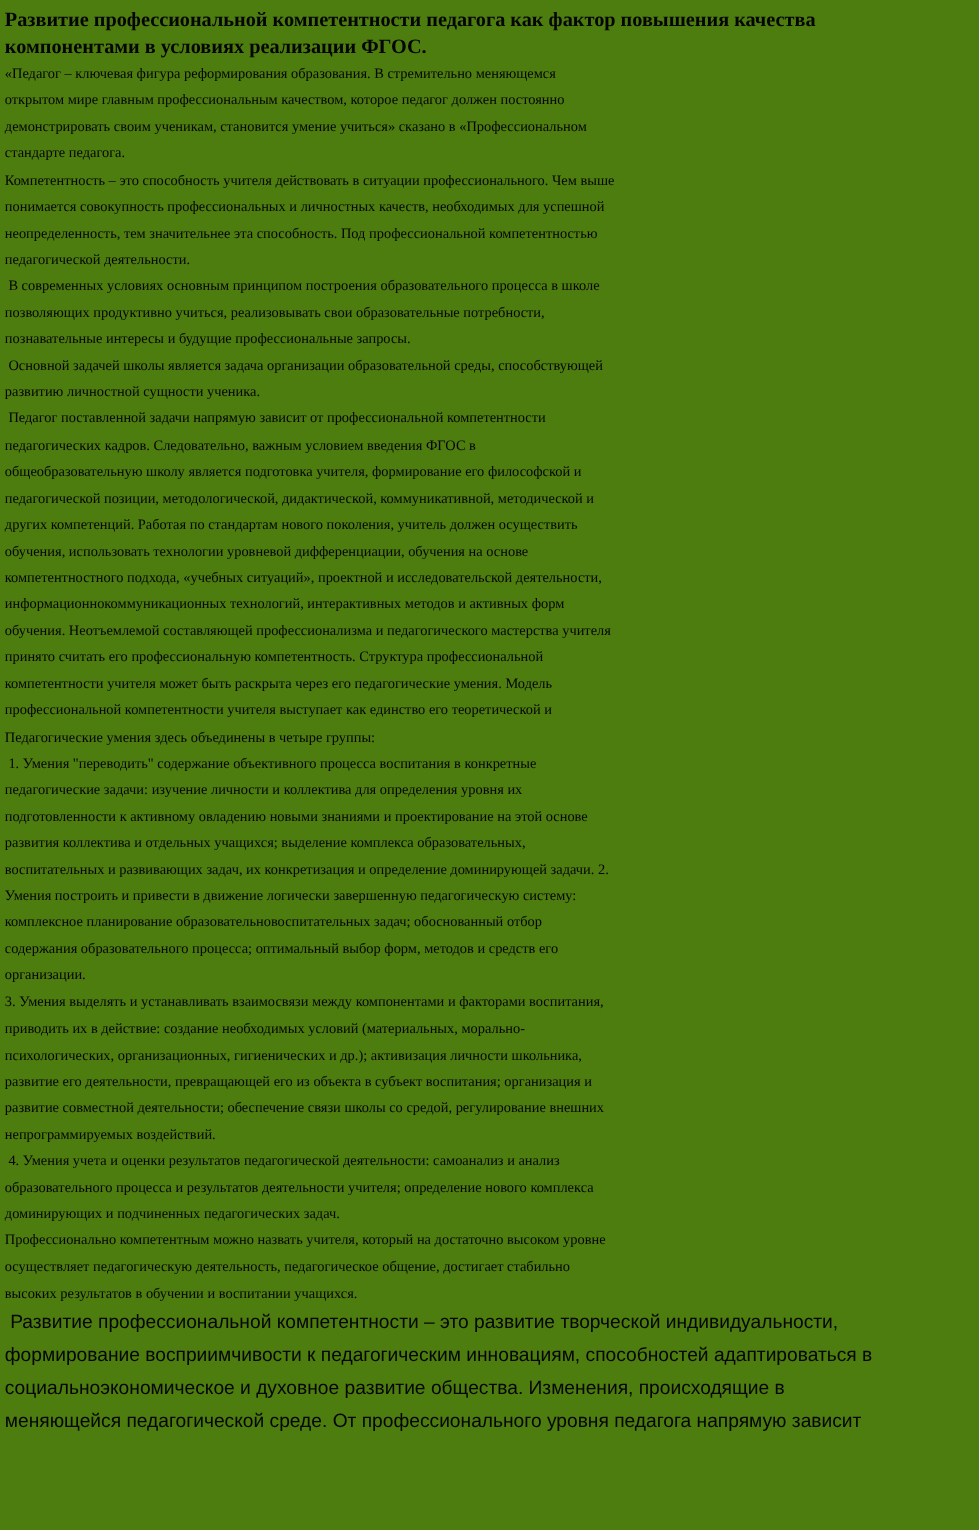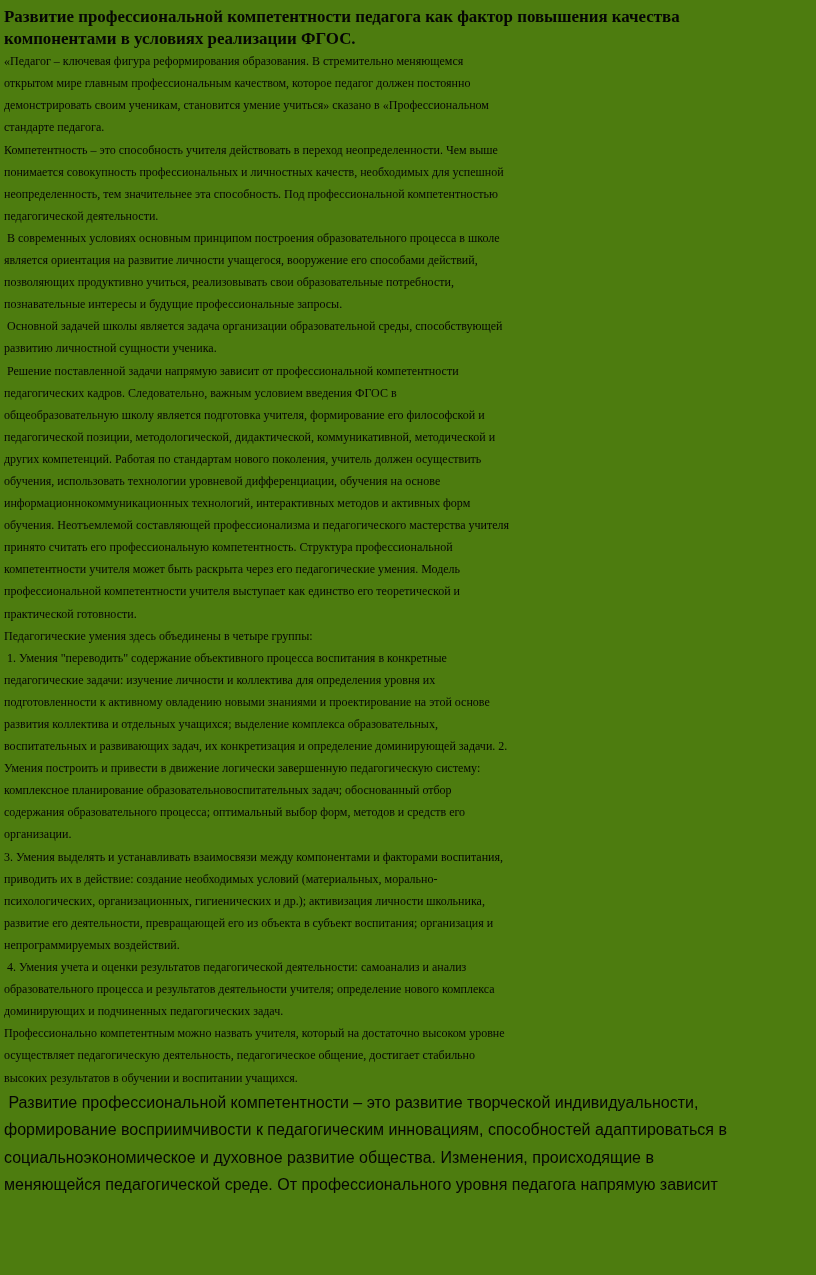--- a/index.html
+++ b/index.html
@@ -58,68 +58,68 @@
       <div class="line heading">Развитие профессиональной компетентности педагога как фактор повышения качества</div>
       <div class="line heading">компонентами в условиях реализации ФГОС.</div>
     </div>
     <div class="paragraph">
       <div class="line serif">«Педагог – ключевая фигура реформирования образования. В стремительно меняющемся</div>
       <div class="line serif">открытом мире главным профессиональным качеством, которое педагог должен постоянно</div>
       <div class="line serif">демонстрировать своим ученикам, становится умение учиться» сказано в «Профессиональном</div>
       <div class="line serif">стандарте педагога.</div>
     </div>
     <div class="paragraph">
-      <div class="line serif">Компетентность – это способность учителя действовать в переход неопределенности. Чем выше</div>
+      <div class="line serif">Компетентность – это способность учителя действовать в ситуации профессионального. Чем выше</div>
       <div class="line serif">понимается совокупность профессиональных и личностных качеств, необходимых для успешной</div>
       <div class="line serif">неопределенность, тем значительнее эта способность. Под профессиональной компетентностью</div>
       <div class="line serif">педагогической деятельности.</div>
     </div>
     <div class="paragraph">
       <div class="line serif"> В современных условиях основным принципом построения образовательного процесса в школе</div>
-      <div class="line serif">является ориентация на развитие личности учащегося, вооружение его способами действий,</div>
       <div class="line serif">позволяющих продуктивно учиться, реализовывать свои образовательные потребности,</div>
       <div class="line serif">познавательные интересы и будущие профессиональные запросы.</div>
     </div>
     <div class="paragraph">
       <div class="line serif"> Основной задачей школы является задача организации образовательной среды, способствующей</div>
       <div class="line serif">развитию личностной сущности ученика.</div>
     </div>
     <div class="paragraph">
-      <div class="line serif"> Решение поставленной задачи напрямую зависит от профессиональной компетентности</div>
+      <div class="line serif"> Педагог поставленной задачи напрямую зависит от профессиональной компетентности</div>
       <div class="line serif">педагогических кадров. Следовательно, важным условием введения ФГОС в</div>
       <div class="line serif">общеобразовательную школу является подготовка учителя, формирование его философской и</div>
       <div class="line serif">педагогической позиции, методологической, дидактической, коммуникативной, методической и</div>
       <div class="line serif">других компетенций. Работая по стандартам нового поколения, учитель должен осуществить</div>
       <div class="line serif">обучения, использовать технологии уровневой дифференциации, обучения на основе</div>
+      <div class="line serif">компетентностного подхода, «учебных ситуаций», проектной и исследовательской деятельности,</div>
       <div class="line serif">информационнокоммуникационных технологий, интерактивных методов и активных форм</div>
       <div class="line serif">обучения. Неотъемлемой составляющей профессионализма и педагогического мастерства учителя</div>
       <div class="line serif">принято считать его профессиональную компетентность. Структура профессиональной</div>
       <div class="line serif">компетентности учителя может быть раскрыта через его педагогические умения. Модель</div>
       <div class="line serif">профессиональной компетентности учителя выступает как единство его теоретической и</div>
-      <div class="line serif">практической готовности.</div>
     </div>
     <div class="paragraph">
       <div class="line serif">Педагогические умения здесь объединены в четыре группы:</div>
     </div>
     <div class="paragraph">
       <div class="line serif"> 1. Умения "переводить" содержание объективного процесса воспитания в конкретные</div>
       <div class="line serif">педагогические задачи: изучение личности и коллектива для определения уровня их</div>
       <div class="line serif">подготовленности к активному овладению новыми знаниями и проектирование на этой основе</div>
       <div class="line serif">развития коллектива и отдельных учащихся; выделение комплекса образовательных,</div>
       <div class="line serif">воспитательных и развивающих задач, их конкретизация и определение доминирующей задачи. 2.</div>
       <div class="line serif">Умения построить и привести в движение логически завершенную педагогическую систему:</div>
       <div class="line serif">комплексное планирование образовательновоспитательных задач; обоснованный отбор</div>
       <div class="line serif">содержания образовательного процесса; оптимальный выбор форм, методов и средств его</div>
       <div class="line serif">организации.</div>
     </div>
     <div class="paragraph">
       <div class="line serif">3. Умения выделять и устанавливать взаимосвязи между компонентами и факторами воспитания,</div>
       <div class="line serif">приводить их в действие: создание необходимых условий (материальных, морально-</div>
       <div class="line serif">психологических, организационных, гигиенических и др.); активизация личности школьника,</div>
       <div class="line serif">развитие его деятельности, превращающей его из объекта в субъект воспитания; организация и</div>
+      <div class="line serif">развитие совместной деятельности; обеспечение связи школы со средой, регулирование внешних</div>
       <div class="line serif">непрограммируемых воздействий.</div>
     </div>
     <div class="paragraph">
       <div class="line serif"> 4. Умения учета и оценки результатов педагогической деятельности: самоанализ и анализ</div>
       <div class="line serif">образовательного процесса и результатов деятельности учителя; определение нового комплекса</div>
       <div class="line serif">доминирующих и подчиненных педагогических задач.</div>
     </div>
     <div class="paragraph">
       <div class="line serif">Профессионально компетентным можно назвать учителя, который на достаточно высоком уровне</div>
       <div class="line serif">осуществляет педагогическую деятельность, педагогическое общение, достигает стабильно</div>

